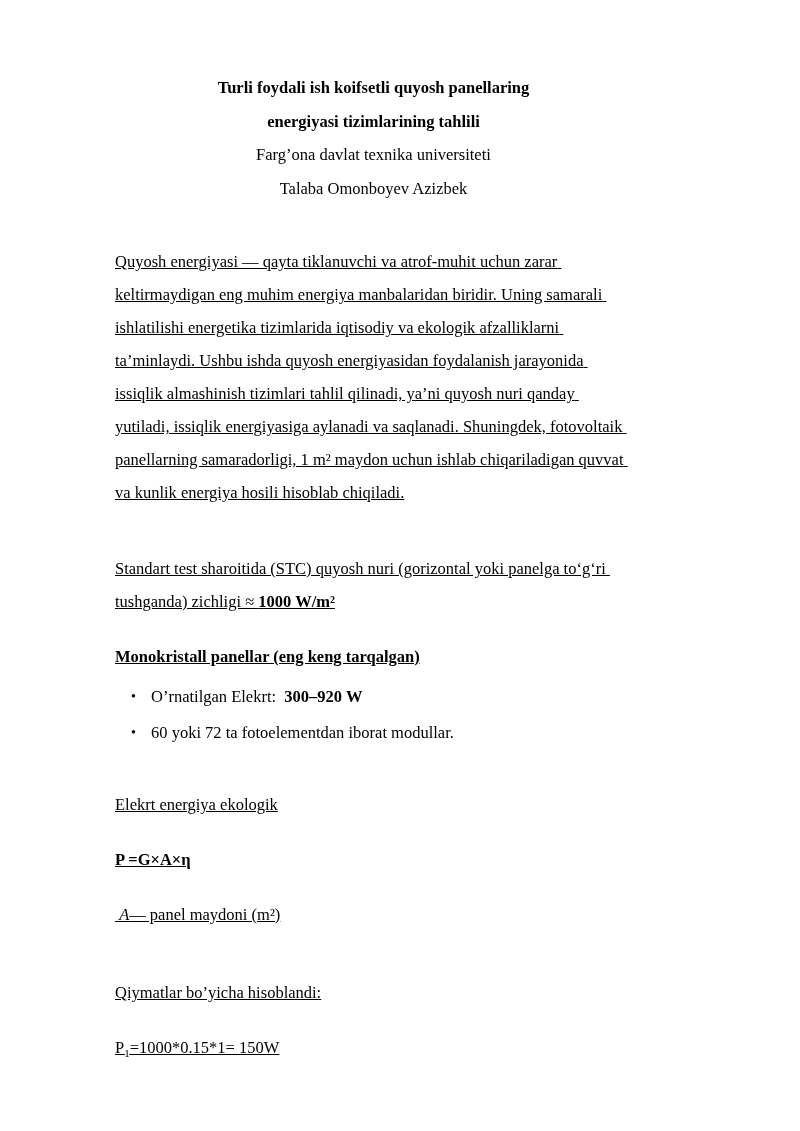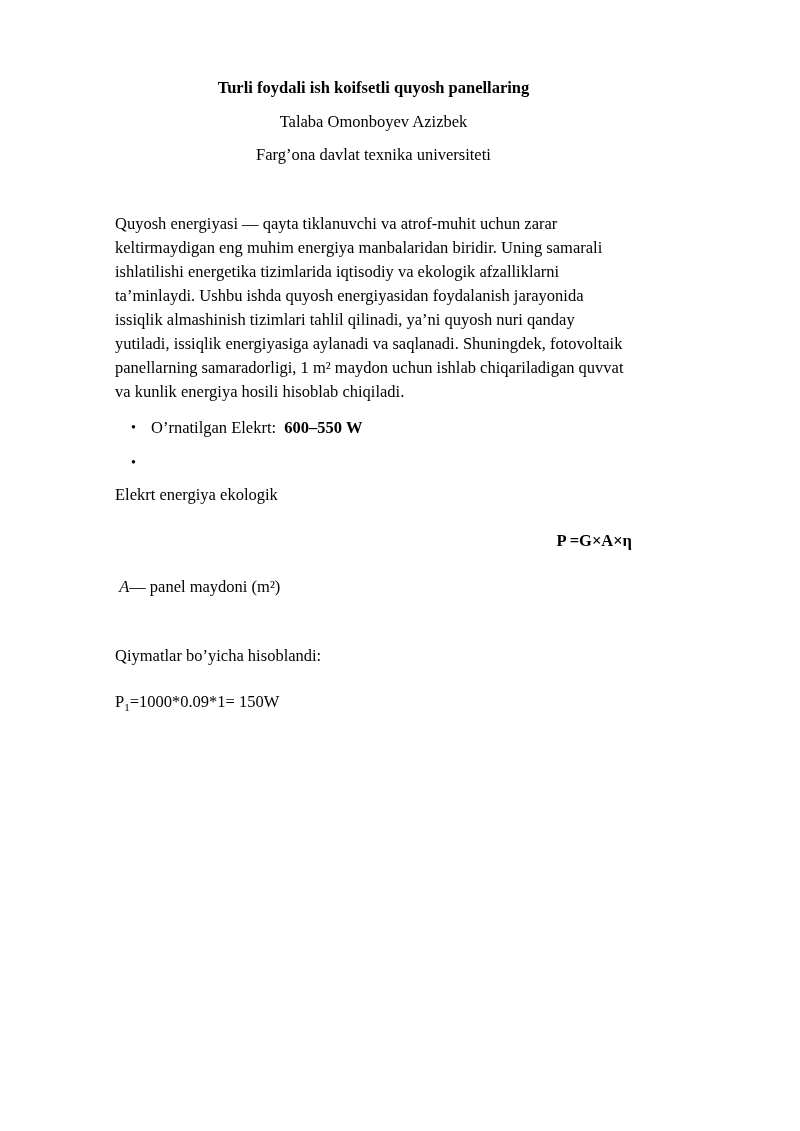--- a/index.html
+++ b/index.html
@@ -21,22 +21,23 @@
   }
   .title-block p {
     margin: 0;
     text-align: center;
     line-height: 33.5px;
     white-space: pre-wrap;
   }
   .title-block .bold { font-weight: bold; }
   p.body {
     margin: 22px 0 0 0;
-    line-height: 24px;
+    line-height: 33px;
     white-space: pre-wrap;
+    text-decoration: underline;
   }
   p.first-body { margin-top: 40px; }
   p.gap-a { margin-top: 43px; }
   p.gap-b { margin-top: 44px; }
   p.gap-c { margin-top: 45px; }
   .b { font-weight: bold; }
   .it { font-style: italic; }
   .heading { font-weight: bold; }
   ul.bullets {
     list-style: none;
@@ -50,51 +51,54 @@
     line-height: 23.5px;
     white-space: pre-wrap;
   }
   ul.bullets li .dot {
     position: absolute;
     left: 16px;
     top: 0;
     font-size: 14px;
   }
   p.centered {
-    text-align: right;
+    text-align: left;
   }
   sub { font-size: 11px; }
 </style>
 </head>
 <body>
 
 <div class="doc-page">
 
   <div class="title-block">
     <p class="bold">Turli foydali ish koifsetli quyosh panellaring</p>
+    <p class="bold">energiyasi tizimlarining tahlili</p>
+    <p>Farg’ona davlat texnika universiteti</p>
     <p>Talaba Omonboyev Azizbek</p>
-    <p>Farg’ona davlat texnika universiteti</p>
   </div>
 
   <p class="body first-body">Quyosh energiyasi — qayta tiklanuvchi va atrof-muhit uchun zarar keltirmaydigan eng muhim energiya manbalaridan biridir. Uning samarali ishlatilishi energetika tizimlarida iqtisodiy va ekologik afzalliklarni ta’minlaydi. Ushbu ishda quyosh energiyasidan foydalanish jarayonida issiqlik almashinish tizimlari tahlil qilinadi, ya’ni quyosh nuri qanday yutiladi, issiqlik energiyasiga aylanadi va saqlanadi. Shuningdek, fotovoltaik panellarning samaradorligi, 1 m² maydon uchun ishlab chiqariladigan quvvat va kunlik energiya hosili hisoblab chiqiladi.</p>
 
+  <p class="body gap-a"><span>Standart test sharoitida (STC) quyosh nuri (gorizontal yoki panelga toʻgʻri tushganda) zichligi ≈ </span><span class="b">1000 W/m²</span></p>
 
 
 
+  <p class="body heading">Monokristall panellar (eng keng tarqalgan)</p>
 
   <ul class="bullets">
-    <li><span class="dot">•</span><span>O’rnatilgan Elekrt:  </span><span class="b">600–550 W</span></li>
-    <li><span class="dot">•</span><span class="b"></span></li>
+    <li><span class="dot">•</span><span>O’rnatilgan Elekrt:  </span><span class="b">300–920 W</span></li>
+    <li><span class="dot">•</span><span>60 yoki 72 ta fotoelementdan iborat modullar.</span><span class="b"></span></li>
   </ul>
 
   <p class="body gap-b">Elekrt energiya ekologik</p>
 
   <p class="body centered b">P =G×A×η</p>
 
 
   <p class="body"> <span class="it">A</span><span>— panel maydoni (m²)</span></p>
 
 
   <p class="body gap-c">Qiymatlar bo’yicha hisoblandi:</p>
 
-  <p class="body"><span>P</span><sub>1</sub><span>=1000*0.09*1= 150W</span></p>
+  <p class="body"><span>P</span><sub>1</sub><span>=1000*0.15*1= 150W</span></p>
 
 </div>
 
 </body></html>

